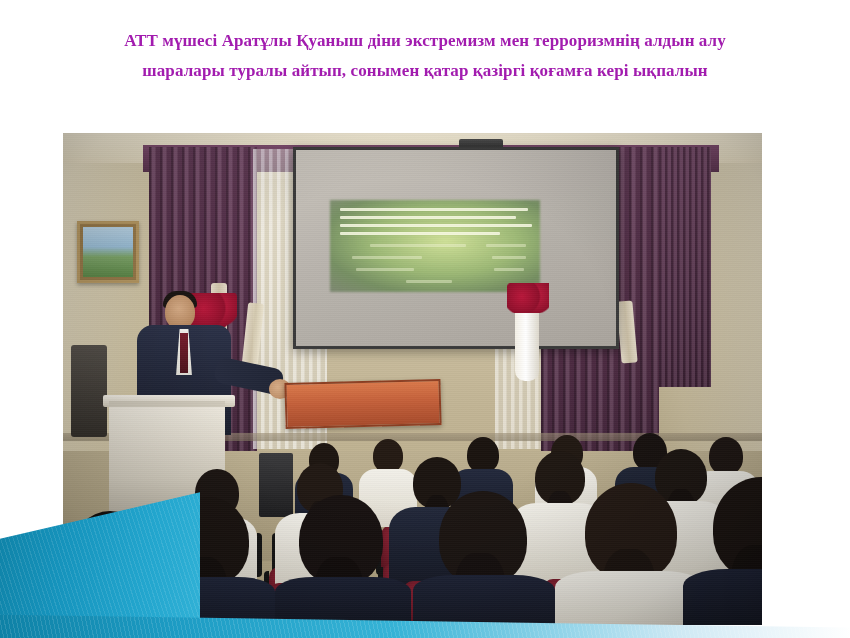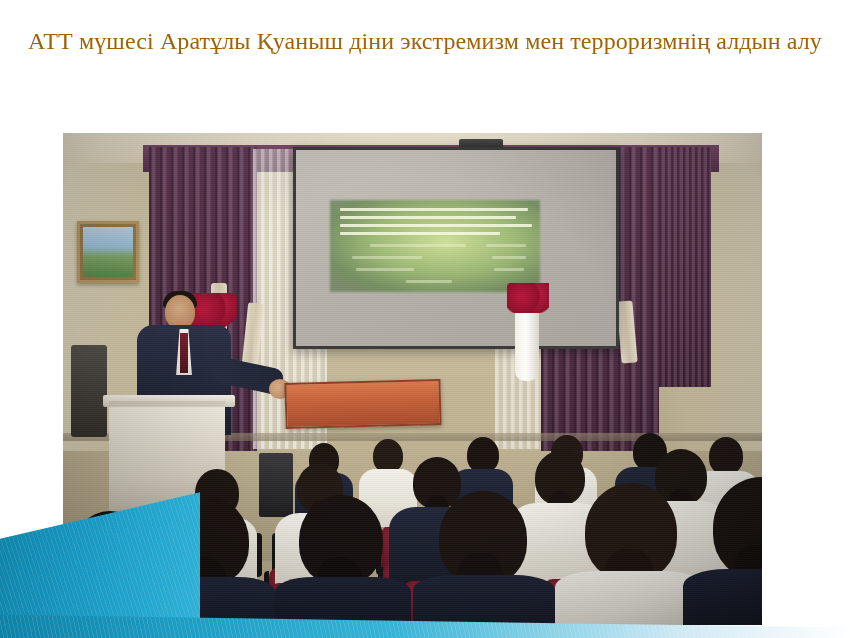--- a/index.html
+++ b/index.html
@@ -89,23 +89,23 @@
 
   
   .title-block {
     position: absolute;
     left: 8px;
     top: 26px;
     width: 834px;
     text-align: center;
   }
   .title-line {
-    color: #a16207;
-    font-weight: normal;
-    font-size: 24px;
+    color: #a21caf;
+    font-weight: bold;
+    font-size: 17px;
     line-height: 30px;
     letter-spacing: 0.1px;
     white-space: nowrap;
   }
 
   
   .photo {
     position: absolute;
     left: 63px;
     top: 133px;
@@ -387,20 +387,21 @@
       rgba(0,0,0,0.018) 1px, rgba(0,0,0,0.018) 2px);
   }
 </style>
 </head>
 <body>
 
 <div id="slide">
 
   <div class="title-block">
     <div class="title-line">АТТ мүшесі  Аратұлы Қуаныш діни экстремизм мен терроризмнің алдын алу</div>
+    <div class="title-line">шаралары туралы айтып, сонымен қатар қазіргі қоғамға кері ықпалын</div>
   </div>
 
   <div class="photo">
 
     <div class="layer wall"></div>
     <div class="layer ceiling"></div>
     <div class="layer wall-left"></div>
     <div class="layer wall-right"></div>
 
     <div class="layer frame">

